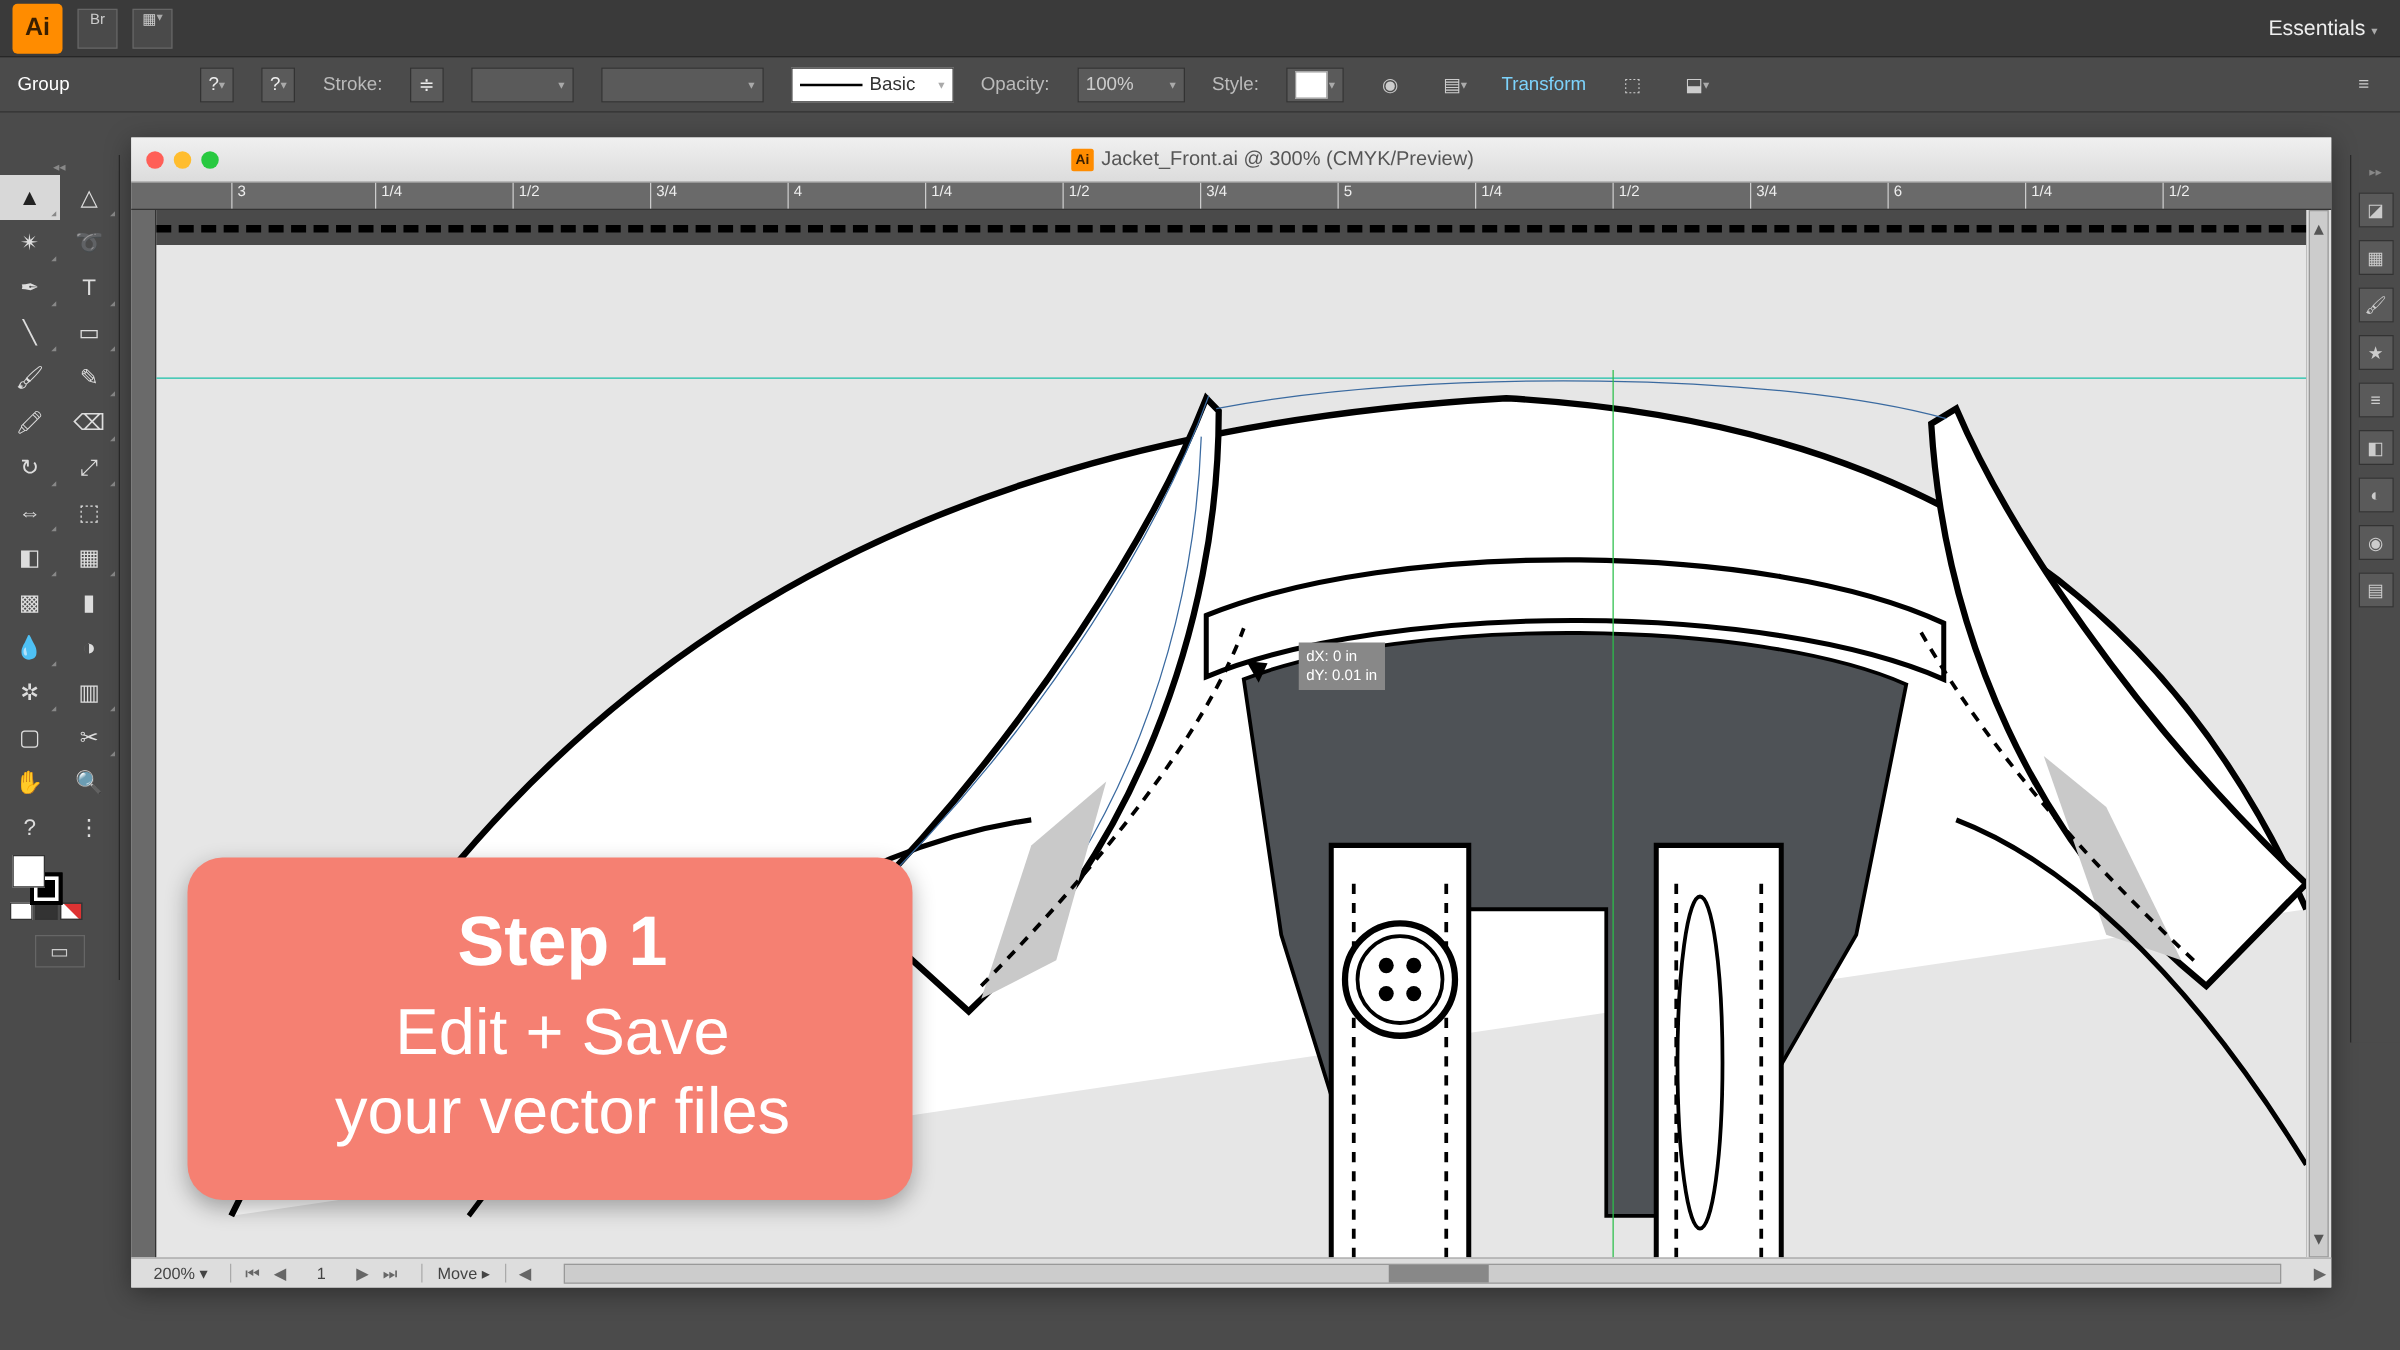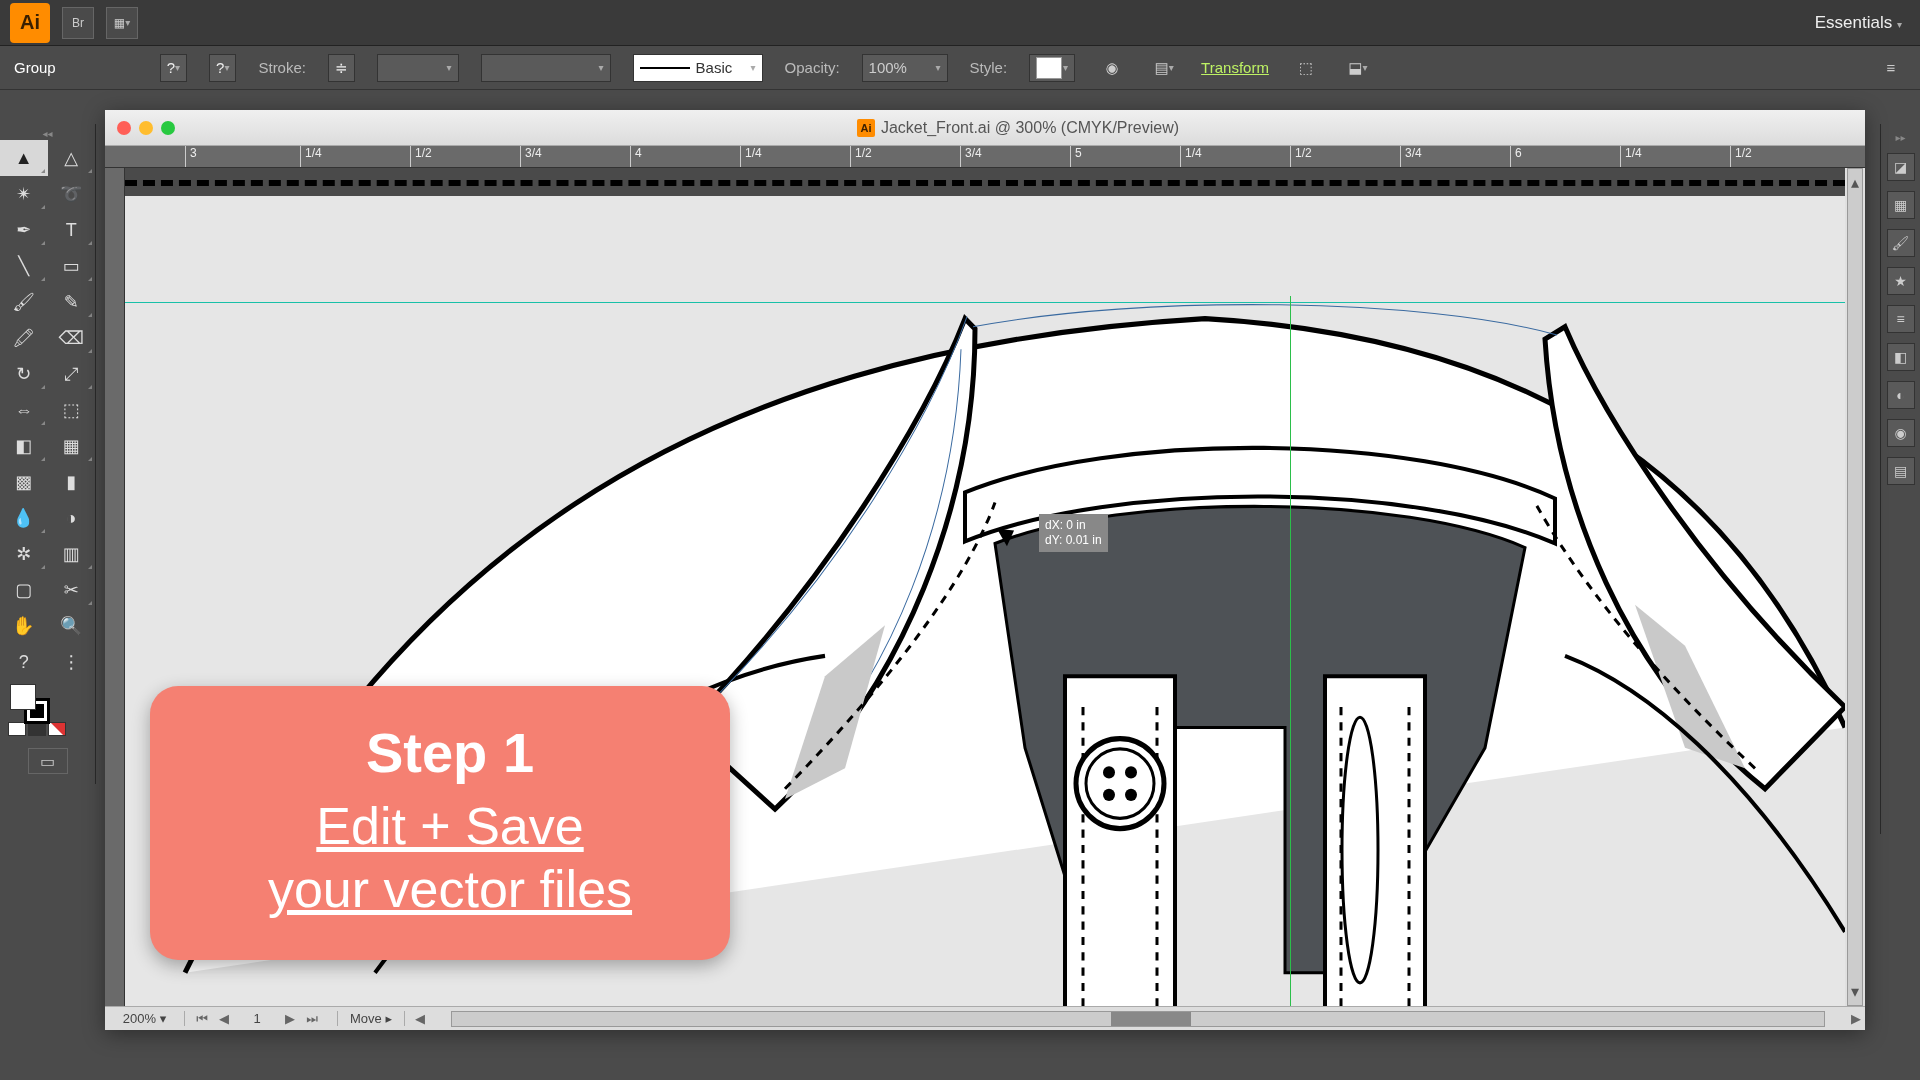--- a/index.html
+++ b/index.html
@@ -3,32 +3,32 @@
 <meta charset="utf-8">
 <style>
 * { margin: 0; padding: 0; box-sizing: border-box; font-family: "Helvetica Neue", Arial, sans-serif; }
 body { width: 1920px; height: 1080px; background: linear-gradient(to bottom, #8b7355 0%, #d4a574 50%, #3e2f1f 100%); overflow: hidden; position: relative; }
 
 .app-frame { position: absolute; left: 0; top: 0; width: 1920px; height: 1080px; background: #4b4b4b; }
 
 
 .menu-bar { height: 46px; background: #3a3a3a; display: flex; align-items: center; padding: 0 10px; gap: 12px; border-bottom: 1px solid #222; }
 .app-icon { width: 40px; height: 40px; background: #ff8c00; border-radius: 4px; display: flex; align-items: center; justify-content: center; color: #3a1f00; font-weight: bold; font-size: 20px; }
-.menu-btn { width: 32px; height: 32px; background: #4a4a4a; border: 1px solid #666; display: flex; align-items: center; justify-content: center; color: #ccc; font-size: 12px; cursor: pointer; }
+.menu-btn { width: 32px; height: 32px; background: #4a4a4a; border: 1px solid #666; display: flex; justify-content: center; color: #ccc; font-size: 12px; cursor: pointer; }
 .workspace-label { margin-left: auto; color: #eee; font-size: 17px; padding-right: 8px; }
 .dd-arrow { color: #aaa; font-size: 10px; }
 
 
 .control-bar { height: 44px; background: #4b4b4b; display: flex; align-items: center; padding: 0 14px; gap: 22px; font-size: 15px; color: #ccc; border-bottom: 1px solid #333; }
 .ctrl-label { color: #bbb; }
 .ctrl-group-left { color: #fff; font-size: 15px; }
 .ctrl-box { background: #5a5a5a; border: 1px solid #333; height: 28px; display: flex; align-items: center; padding: 0 6px; color: #eee; }
 .ctrl-dropdown { background: #5a5a5a; border: 1px solid #333; height: 28px; min-width: 70px; display: flex; align-items: center; justify-content: space-between; padding: 0 6px; }
 .style-box { width: 26px; height: 22px; background: #fff; border: 1px solid #999; }
-.transform-link { color: #bef264; text-decoration: underline; cursor: pointer; }
+.transform-link { color: #7dd3fc; cursor: pointer; }
 .icon-btn { width: 30px; height: 28px; background: transparent; display:flex; align-items:center; justify-content:center; color:#ccc; cursor:pointer; }
 
 
 .tools { position: absolute; left: 0; top: 124px; width: 96px; background: #4b4b4b; border-right: 1px solid #2a2a2a; padding: 4px 0 10px 0; }
 .tools-handle { text-align:center; color:#888; font-size:10px; height:12px; }
 .tool-grid { display: grid; grid-template-columns: 1fr 1fr; }
 .tool { height: 36px; border: 0; display: flex; align-items: center; justify-content: center; color: #ddd; font-size: 18px; cursor: pointer; position: relative; }
 .tool.sel { background: #d8d8d8; color: #222; }
 .tool .corner { position:absolute; right:3px; bottom:3px; width:0; height:0; border-left:4px solid transparent; border-bottom:4px solid #888; }
 .fill-stroke { padding: 6px 8px; display:flex; gap: -6px; position: relative; height: 42px; }
@@ -70,21 +70,21 @@
 .zoom-box { width:80px; text-align:center; border-right:1px solid #aaa; }
 .page-nav { display:flex; align-items:center; gap:4px; padding:0 8px; }
 .nav-btn { width:18px; text-align:center; cursor:pointer; color:#666; }
 .mode-label { padding: 0 12px; border-left:1px solid #aaa; border-right:1px solid #aaa; margin-left:8px; }
 .scroll-h { flex:1; height:16px; background:#ccc; margin:0 22px; position:relative; border:1px solid #999;}
 .scroll-thumb { position:absolute; left:48%; width:80px; height:100%; background:#888; }
 
 
 .step-card { position:absolute; left:150px; bottom:120px; width:580px; background:#f58072; border-radius:28px; padding:34px 40px 40px 60px; color:#fff; text-align:center; box-shadow:0 6px 18px rgba(0,0,0,0.3); }
 .step-title { font-size:56px; font-weight:700; margin-bottom:10px; }
-.step-body { font-size:52px; font-weight:400; line-height:1.2;text-decoration:underline; }
+.step-body { font-size:52px; font-weight:400; line-height:1.2; }
 
 
 .sg-tip { position:absolute; background:#888; color:#fff; font-size:12px; padding:4px 6px; line-height:1.25; }
 .sg-cursor { position:absolute; width:0; height:0; border-left:14px solid #000; border-top:10px solid transparent; border-bottom:10px solid transparent; transform: rotate(-30deg); }
 
 
 .bg-panels { position:absolute; right: 8px; top: 140px; width: 60px; color:#555; font-size:13px; display:flex; flex-direction:column; gap:46px; padding-top:120px; }
 
 </style>
 </head>

